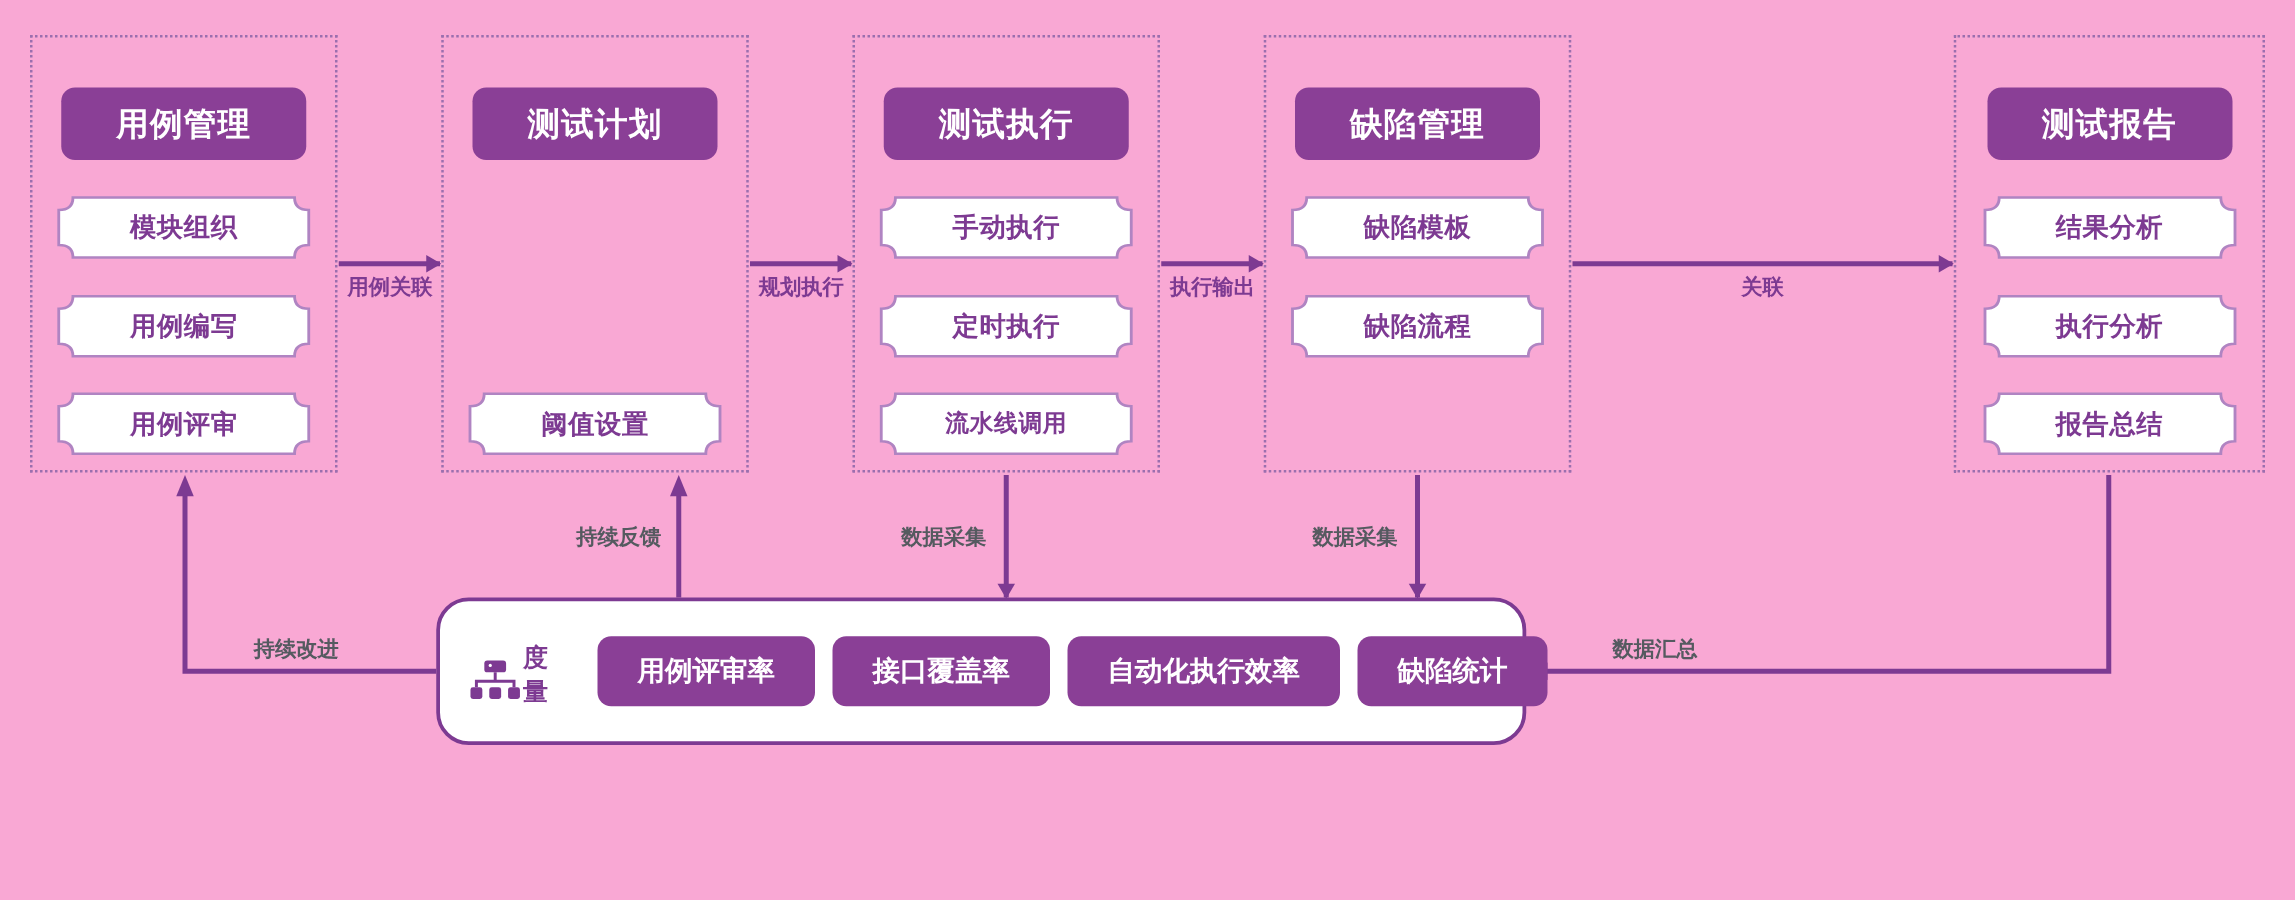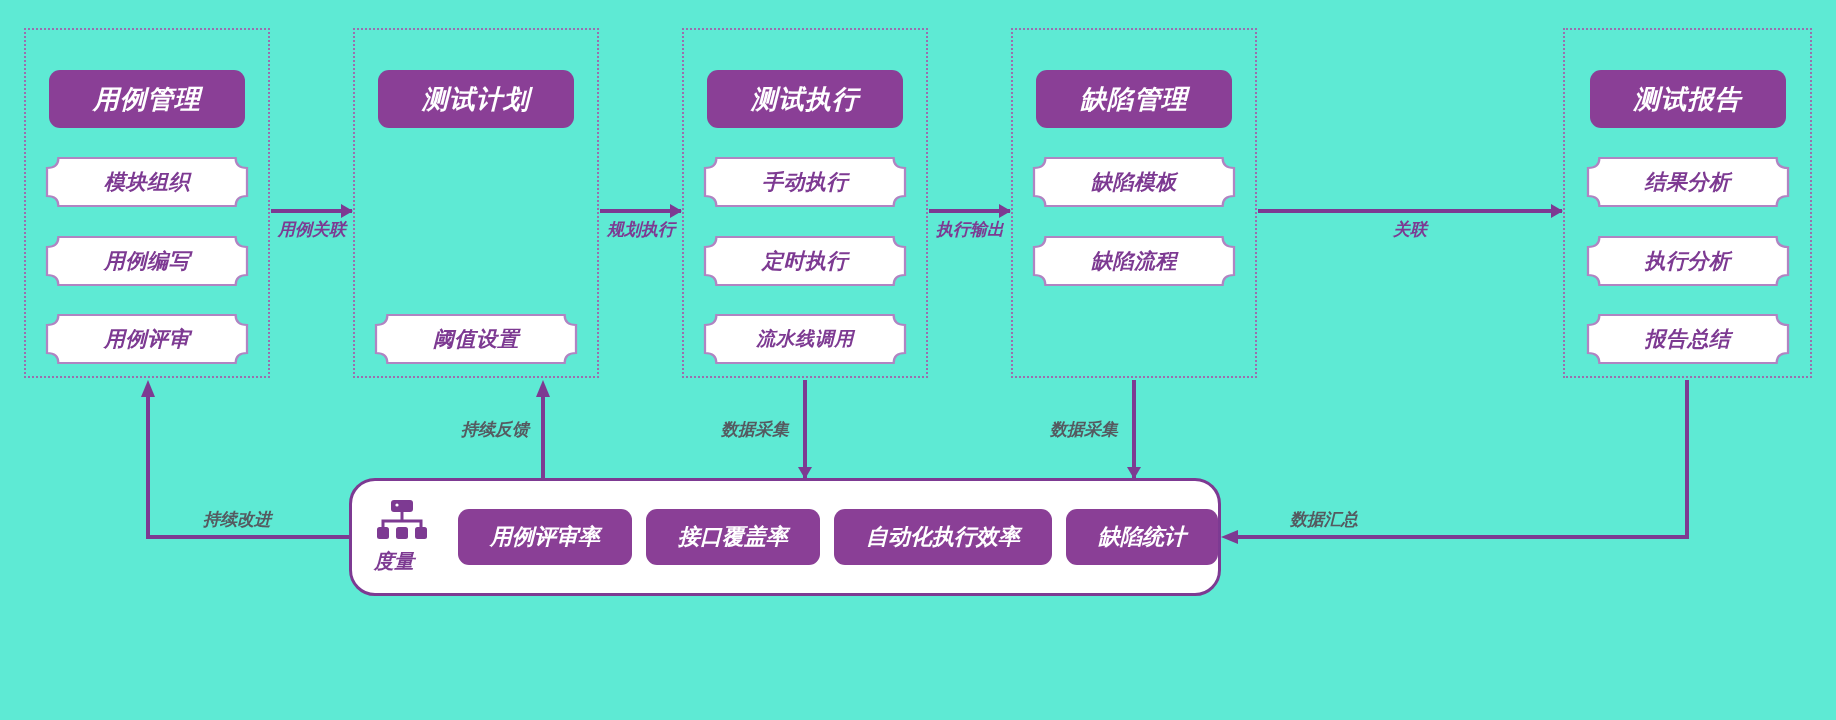--- a/index.html
+++ b/index.html
@@ -4,23 +4,22 @@
 <style>
   html,body{margin:0;padding:0;background:#ffffff;}
   body{
     font-family:"Liberation Sans","DejaVu Sans",sans-serif;
     -webkit-font-smoothing:antialiased;
   }
   #stage{
     position:relative;
     width:1836px;
     height:720px;
-    background:#5eead4;
+    background:#f9a8d4;
     overflow:hidden;
-    font-style:italic;
   }
 
   
   .group{
     position:absolute;
     top:28px;
     width:246px;
     height:350px;
     border:2px dotted #9b6fae;
     background:transparent;
@@ -135,22 +134,22 @@
     border:3px solid #7d3a92;
     border-radius:26px;
     background:#ffffff;
     box-sizing:border-box;
     display:flex;
     align-items:center;
   }
   .metrics-icon-wrap{
     width:92px;
     display:flex;
-    flex-direction:column;
-    align-items:flex-start;
+    flex-direction:row;
+    align-items:flex-end;
     justify-content:center;
     margin-left:22px;
   }
   .metrics-icon-wrap .cap{
     color:#7d3a92;
     font-size:20px;
     font-weight:bold;
     margin-top:5px;
   }
   .metric-pill{

